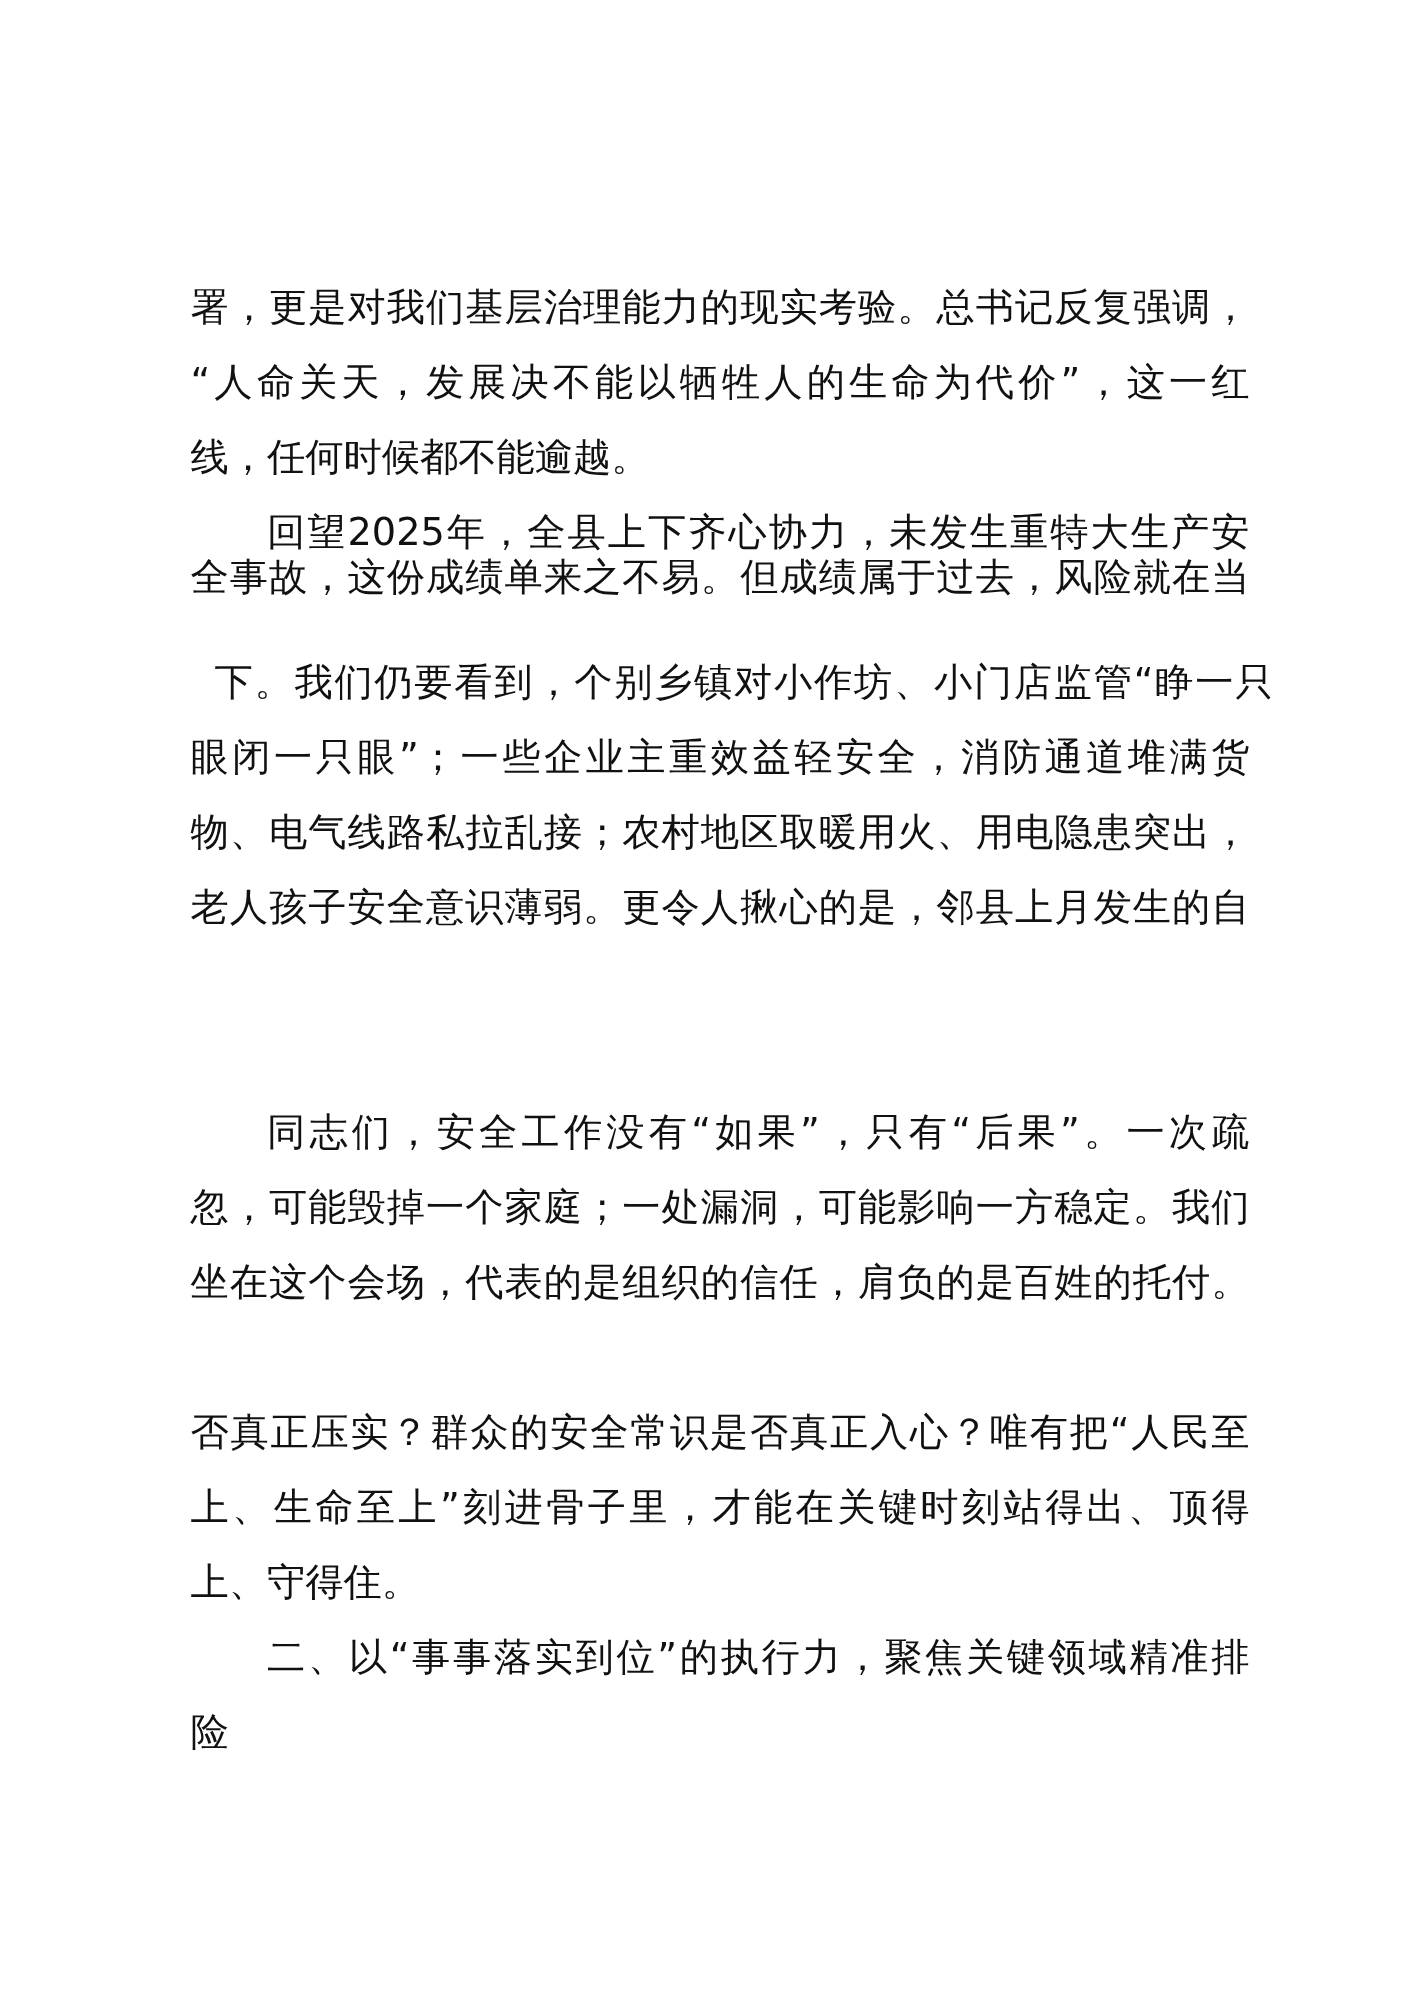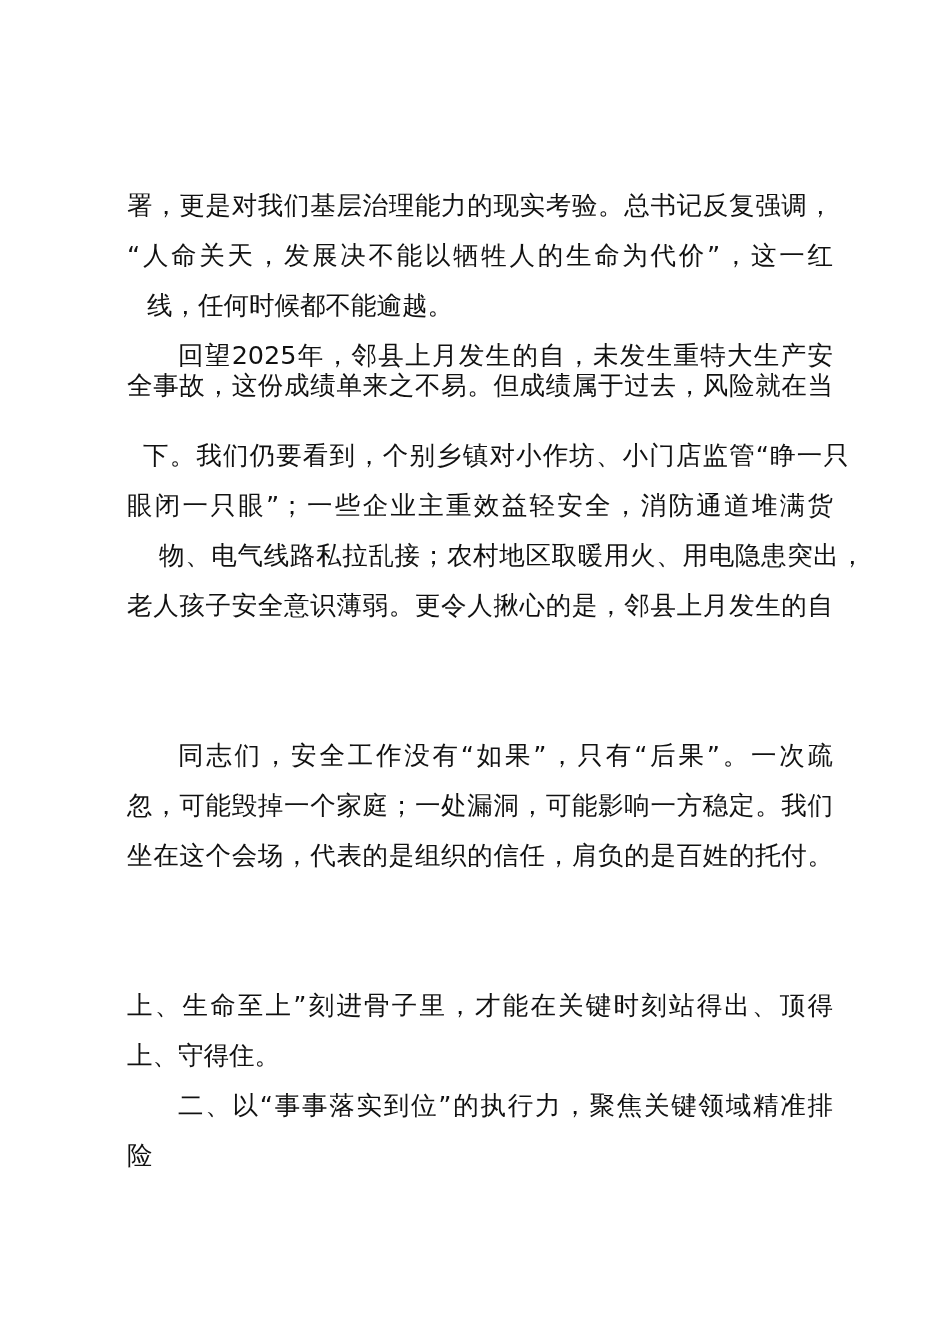--- a/index.html
+++ b/index.html
@@ -43,31 +43,32 @@
       width: 655px;
     }
   </style>
 </head>
 <body>
 
 <div class="page">
 
   <div class="line" style="top:180px;">署，更是对我们基层治理能力的现实考验。总书记反复强调，</div>
   <div class="line" style="top:230px;">“人命关天，发展决不能以牺牲人的生命为代价”，这一红</div>
-  <div class="line last" style="top:280px;margin-left:20px;">线，任何时候都不能逾越。</div>
+  <div class="line last" style="top:280px;">线，任何时候都不能逾越。</div>
 
-  <div class="line indent" style="top:330px;">回望2025年，邻县上月发生的自，未发生重特大生产安</div>
+  <div class="line indent" style="top:330px;">回望2025年，全县上下齐心协力，未发生重特大生产安</div>
   <div class="line" style="top:360px;">全事故，这份成绩单来之不易。但成绩属于过去，风险就在当</div>
   <div class="line" style="top:430px;margin-left:16px;">下。我们仍要看到，个别乡镇对小作坊、小门店监管“睁一只</div>
   <div class="line" style="top:480px;">眼闭一只眼”；一些企业主重效益轻安全，消防通道堆满货</div>
-  <div class="line" style="top:530px;margin-left:32px;">物、电气线路私拉乱接；农村地区取暖用火、用电隐患突出，</div>
+  <div class="line" style="top:530px;">物、电气线路私拉乱接；农村地区取暖用火、用电隐患突出，</div>
   <div class="line" style="top:580px;">老人孩子安全意识薄弱。更令人揪心的是，邻县上月发生的自</div>
 
   <div class="line indent" style="top:730px;">同志们，安全工作没有“如果”，只有“后果”。一次疏</div>
   <div class="line" style="top:780px;">忽，可能毁掉一个家庭；一处漏洞，可能影响一方稳定。我们</div>
   <div class="line" style="top:830px;">坐在这个会场，代表的是组织的信任，肩负的是百姓的托付。</div>
+  <div class="line" style="top:930px;">否真正压实？群众的安全常识是否真正入心？唯有把“人民至</div>
   <div class="line" style="top:980px;">上、生命至上”刻进骨子里，才能在关键时刻站得出、顶得</div>
   <div class="line last" style="top:1030px;">上、守得住。</div>
 
   <div class="line indent" style="top:1080px;">二、以“事事落实到位”的执行力，聚焦关键领域精准排</div>
   <div class="line last" style="top:1130px;">险</div>
 
 </div>
 
 </body></html>

